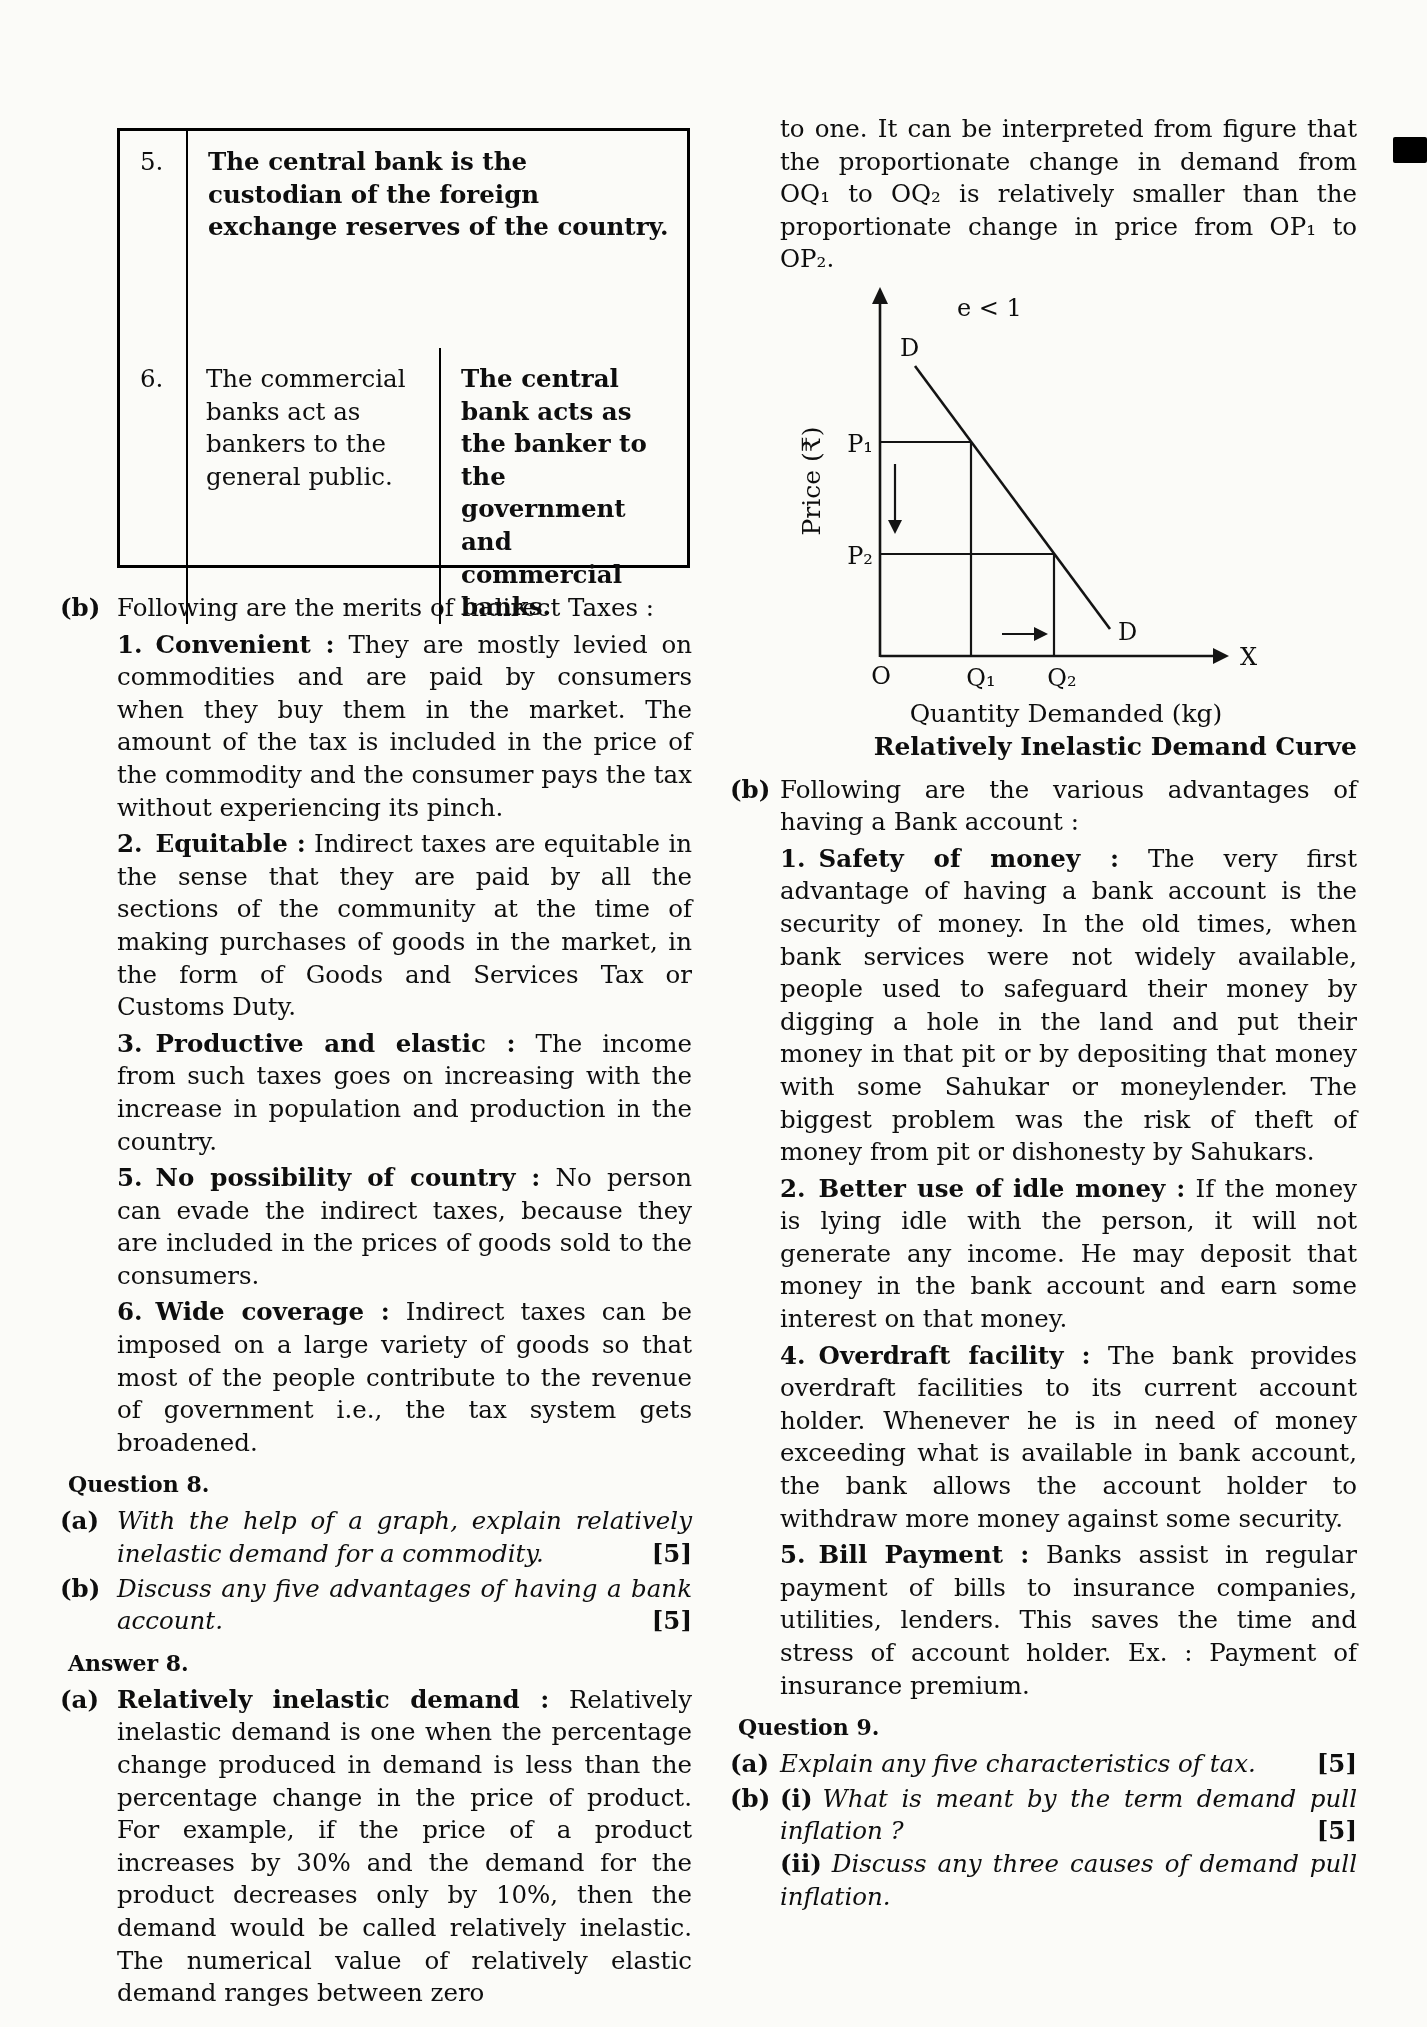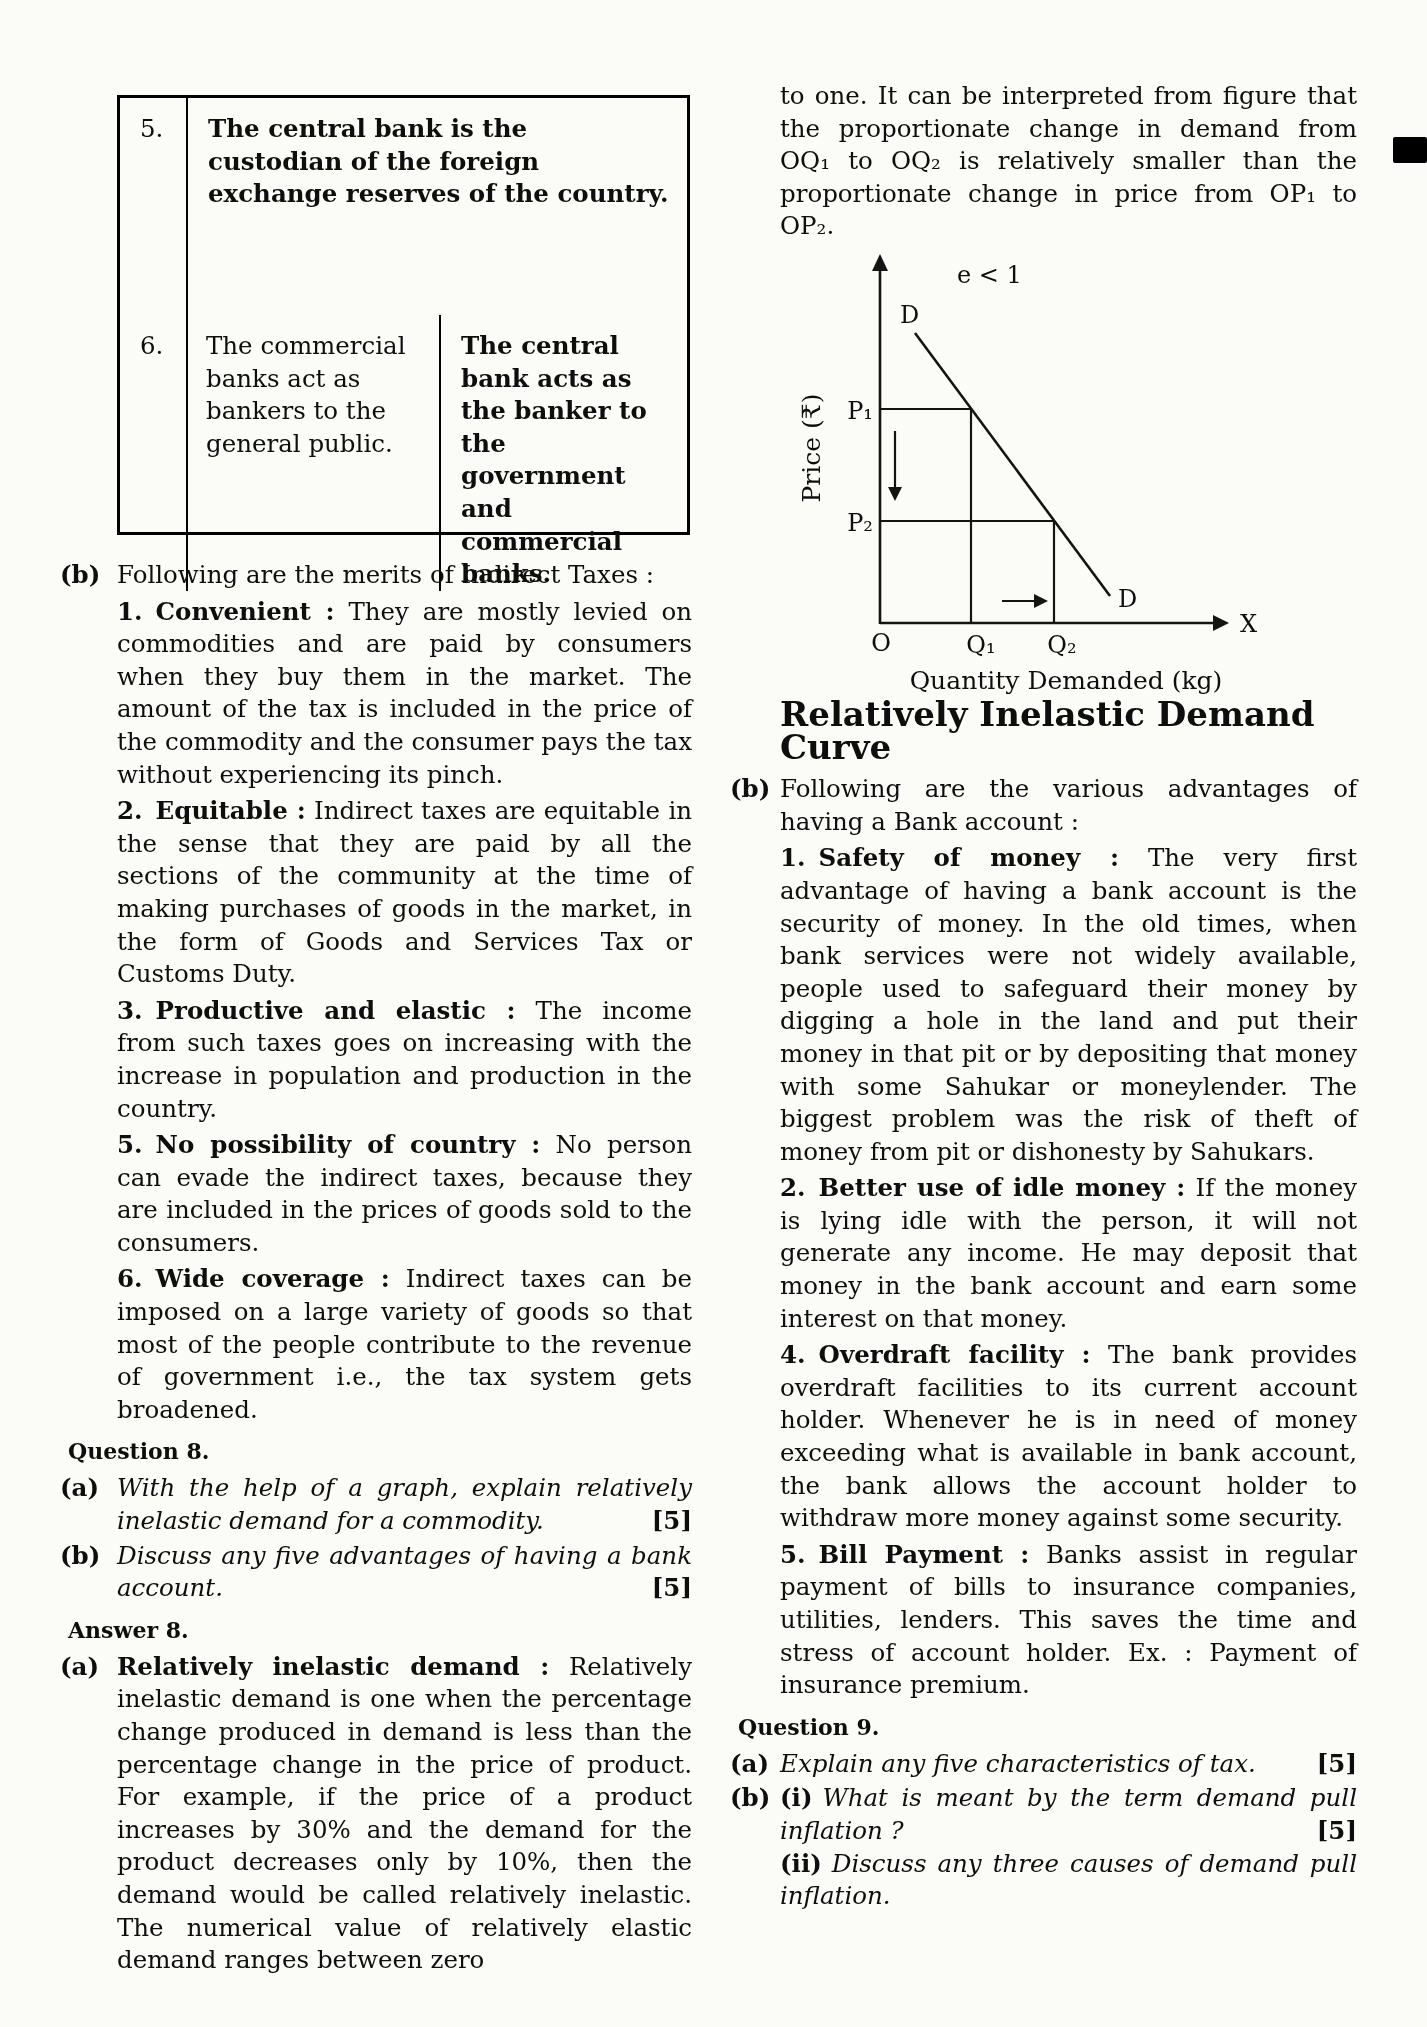--- a/index.html
+++ b/index.html
@@ -6,21 +6,21 @@
   html,body { width:1427px; height:2027px; }
   body {
     position:relative;
     background:#fbfbf8;
     color:#0e0e0e;
     font-family:"DejaVu Serif","Liberation Serif",serif;
     font-size:24.5px;
     line-height:32.6px;
     overflow:hidden;
   }
-  .col { position:absolute; }
+  .col { position:absolute;margin-top:33px; }
   #left-col  { left:60px;  top:95px; width:632px; }
   #right-col { left:730px; top:80px; width:627px; }
 
   
   .row { display:flex; align-items:flex-start; }
   .row > .lbl { flex:0 0 57px; font-weight:bold; }
   #right-col .row > .lbl { flex:0 0 50px; }
   .row > .content { flex:1 1 auto; min-width:0; }
   .rel { position:relative; }
   .just { text-align:justify; }
@@ -48,21 +48,21 @@
   .t-row.grow { flex:1 1 auto; }
   .t-num  { flex:0 0 66px; padding:15px 0 0 20px; }
   .t-cell { flex:0 0 253px; border-left:2.5px solid #000; padding:15px 18px 0 18px; }
   .t-cell2{ flex:1 1 auto;  border-left:2.5px solid #000; padding:15px 18px 0 20px;font-weight:bold; }
 
   
   #graph-wrap { margin:8px 0 0 50px; width:577px; }
   #graph-wrap svg { display:block; }
   svg text { font-family:"DejaVu Serif","Liberation Serif",serif; fill:#0e0e0e; font-size:24px; }
   svg text.axis-cap { font-size:25px; }
-  .caption { font-weight:bold; font-size:34px; text-align:left; margin:2px 0 10px 50px; width:577px; }
+  .caption { font-weight:bold; font-size:25px; text-align:right; margin:2px 0 10px 50px; width:577px; }
 
   .para { margin-left:50px; width:577px; }
   .gap-top { margin-top:24px; }
 
   #scan-artifact {
     position:absolute; right:0; top:137px; width:34px; height:26px;
     background:#000; border-radius:2px;
   }
 </style>
 </head>

